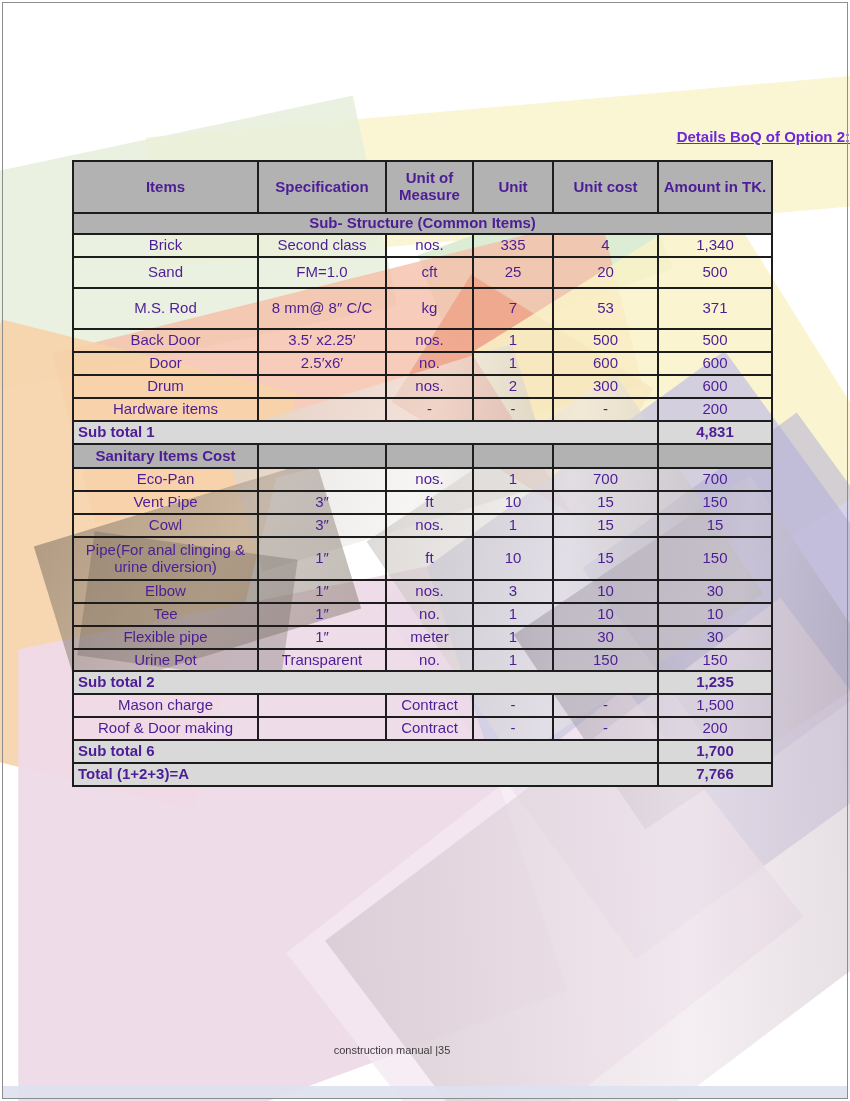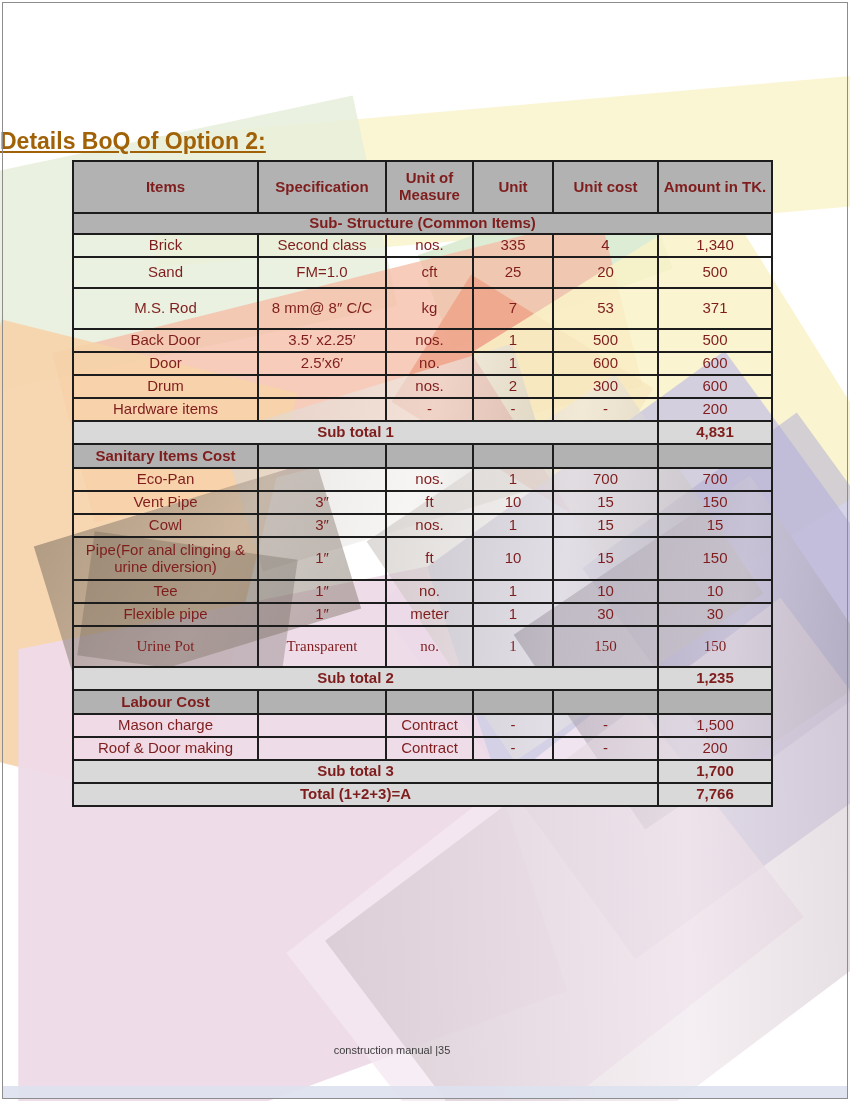--- a/index.html
+++ b/index.html
@@ -34,50 +34,50 @@
                 background:linear-gradient(130deg,#c3bdb9,#ece9e6 50%,#b4aeaa); opacity:.55; }
   .bg-photo-d { left:555px; top:535px; width:285px; height:235px; transform:rotate(-34deg);
                 background:linear-gradient(130deg,#8b8290,#cfc8d2 60%,#9a91a0); opacity:.45; }
   .bg-photo-e { left:370px; top:735px; width:570px; height:340px; transform:rotate(-37deg);
                 background:linear-gradient(125deg,#c9bac2,#ece2e8 55%,#bcadb6); opacity:.55; }
   .bg-photo-f { left:85px;  top:545px; width:205px; height:125px; transform:rotate(8deg); background:#5a5149; opacity:.28; }
   .bg-strip-bottom { left:3px; top:1086px; width:844px; height:12px; background:#dde1ee; opacity:.9; }
 
   
   .title {
-    position:absolute; left:0; top:128px; width:100%; text-align:left; z-index:3;
-    font-size:23px; font-weight:bold; text-decoration:underline; color:#a16207;
+    position:absolute; left:0; top:128px; width:100%; text-align:right; z-index:3;
+    font-size:15px; font-weight:bold; text-decoration:underline; color:#6d28d9;
   }
   .footer {
     position:absolute; left:0; top:1044px; width:100%; text-align:center; z-index:3;
     font-size:11px; color:#3c3c3c; transform:translateX(-33px);
   }
 
   
   table.boq {
     position:absolute; left:72px; top:160px; width:699px; z-index:2;
-    border-collapse:collapse; table-layout:fixed; color:#7f1d1d;
+    border-collapse:collapse; table-layout:fixed; color:#4c1d95;
   }
   table.boq th, table.boq td {
     border:2px solid #1d1d1d; padding:1px 4px; font-size:15px; line-height:1.12;
     overflow:hidden; text-align:center; vertical-align:middle;
   }
   table.boq th {
     background:var(--c-header-gray); font-weight:bold; height:48px;
   }
   td.sec {
     background:var(--c-header-gray); font-weight:bold; text-align:left; padding-left:6px;
   }
   td.sec-merged { text-align:center; padding-left:4px; }
   td.item { text-align:left; padding-left:6px; }
   td.valign-top { vertical-align:top; padding-top:2px; }
   tr.subtotal td {
     background:var(--c-subtotal-gray); font-weight:bold;
   }
-  tr.subtotal td.sub-label { text-align:center; padding-right:24px; }
+  tr.subtotal td.sub-label { text-align:left; padding-right:24px; }
 </style>
 </head>
 <body>
 
 <div class="page">
 
   <div class="bg bg-yellow-top"></div>
   <div class="bg bg-green-topleft"></div>
   <div class="bg bg-green-mid"></div>
   <div class="bg bg-salmon-big"></div>
@@ -217,73 +217,73 @@
         </tr>
         <tr style="height: 43px;">
           <td class="item">Pipe(For anal clinging &amp; urine diversion)</td>
           <td>1″</td>
           <td>ft</td>
           <td>10</td>
           <td>15</td>
           <td>150</td>
         </tr>
         <tr style="height: 23px;">
+          <td class="item">Elbow</td>
+          <td>1″</td>
+          <td>nos.</td>
+          <td>3</td>
+          <td>10</td>
+          <td>30</td>
+        </tr>
+        <tr style="height: 23px;">
           <td class="item">Tee</td>
           <td>1″</td>
           <td>no.</td>
           <td>1</td>
           <td>10</td>
           <td>10</td>
         </tr>
         <tr style="height: 23px;">
           <td class="item">Flexible pipe</td>
           <td>1″</td>
           <td>meter</td>
           <td>1</td>
           <td>30</td>
           <td>30</td>
         </tr>
-        <tr style="height: 41px; font-family: Liberation Serif, serif;">
+        <tr style="height: 22px;">
           <td class="item">Urine Pot</td>
           <td>Transparent</td>
           <td>no.</td>
           <td>1</td>
           <td>150</td>
           <td>150</td>
         </tr>
         <tr class="subtotal" style="height: 23px;">
           <td class="sub-label" colspan="5">Sub total 2</td>
           <td>1,235</td>
         </tr>
-        <tr style="height: 24px;">
-          <td class="sec">Labour Cost</td>
-          <td class="sec"></td>
-          <td class="sec"></td>
-          <td class="sec"></td>
-          <td class="sec"></td>
-          <td class="sec"></td>
-        </tr>
         <tr style="height: 23px;">
           <td class="item">Mason charge</td>
           <td></td>
           <td>Contract</td>
           <td>-</td>
           <td>-</td>
           <td>1,500</td>
         </tr>
         <tr style="height: 23px;">
           <td class="item">Roof &amp; Door making</td>
           <td></td>
           <td>Contract</td>
           <td>-</td>
           <td>-</td>
           <td>200</td>
         </tr>
         <tr class="subtotal" style="height: 23px;">
-          <td class="sub-label" colspan="5">Sub total 3</td>
+          <td class="sub-label" colspan="5">Sub total 6</td>
           <td>1,700</td>
         </tr>
         <tr class="subtotal" style="height: 23px;">
           <td class="sub-label" colspan="5">Total (1+2+3)=A</td>
           <td>7,766</td>
         </tr>
       </tbody>
   </table>
 
   <div class="footer">construction manual |35</div>

